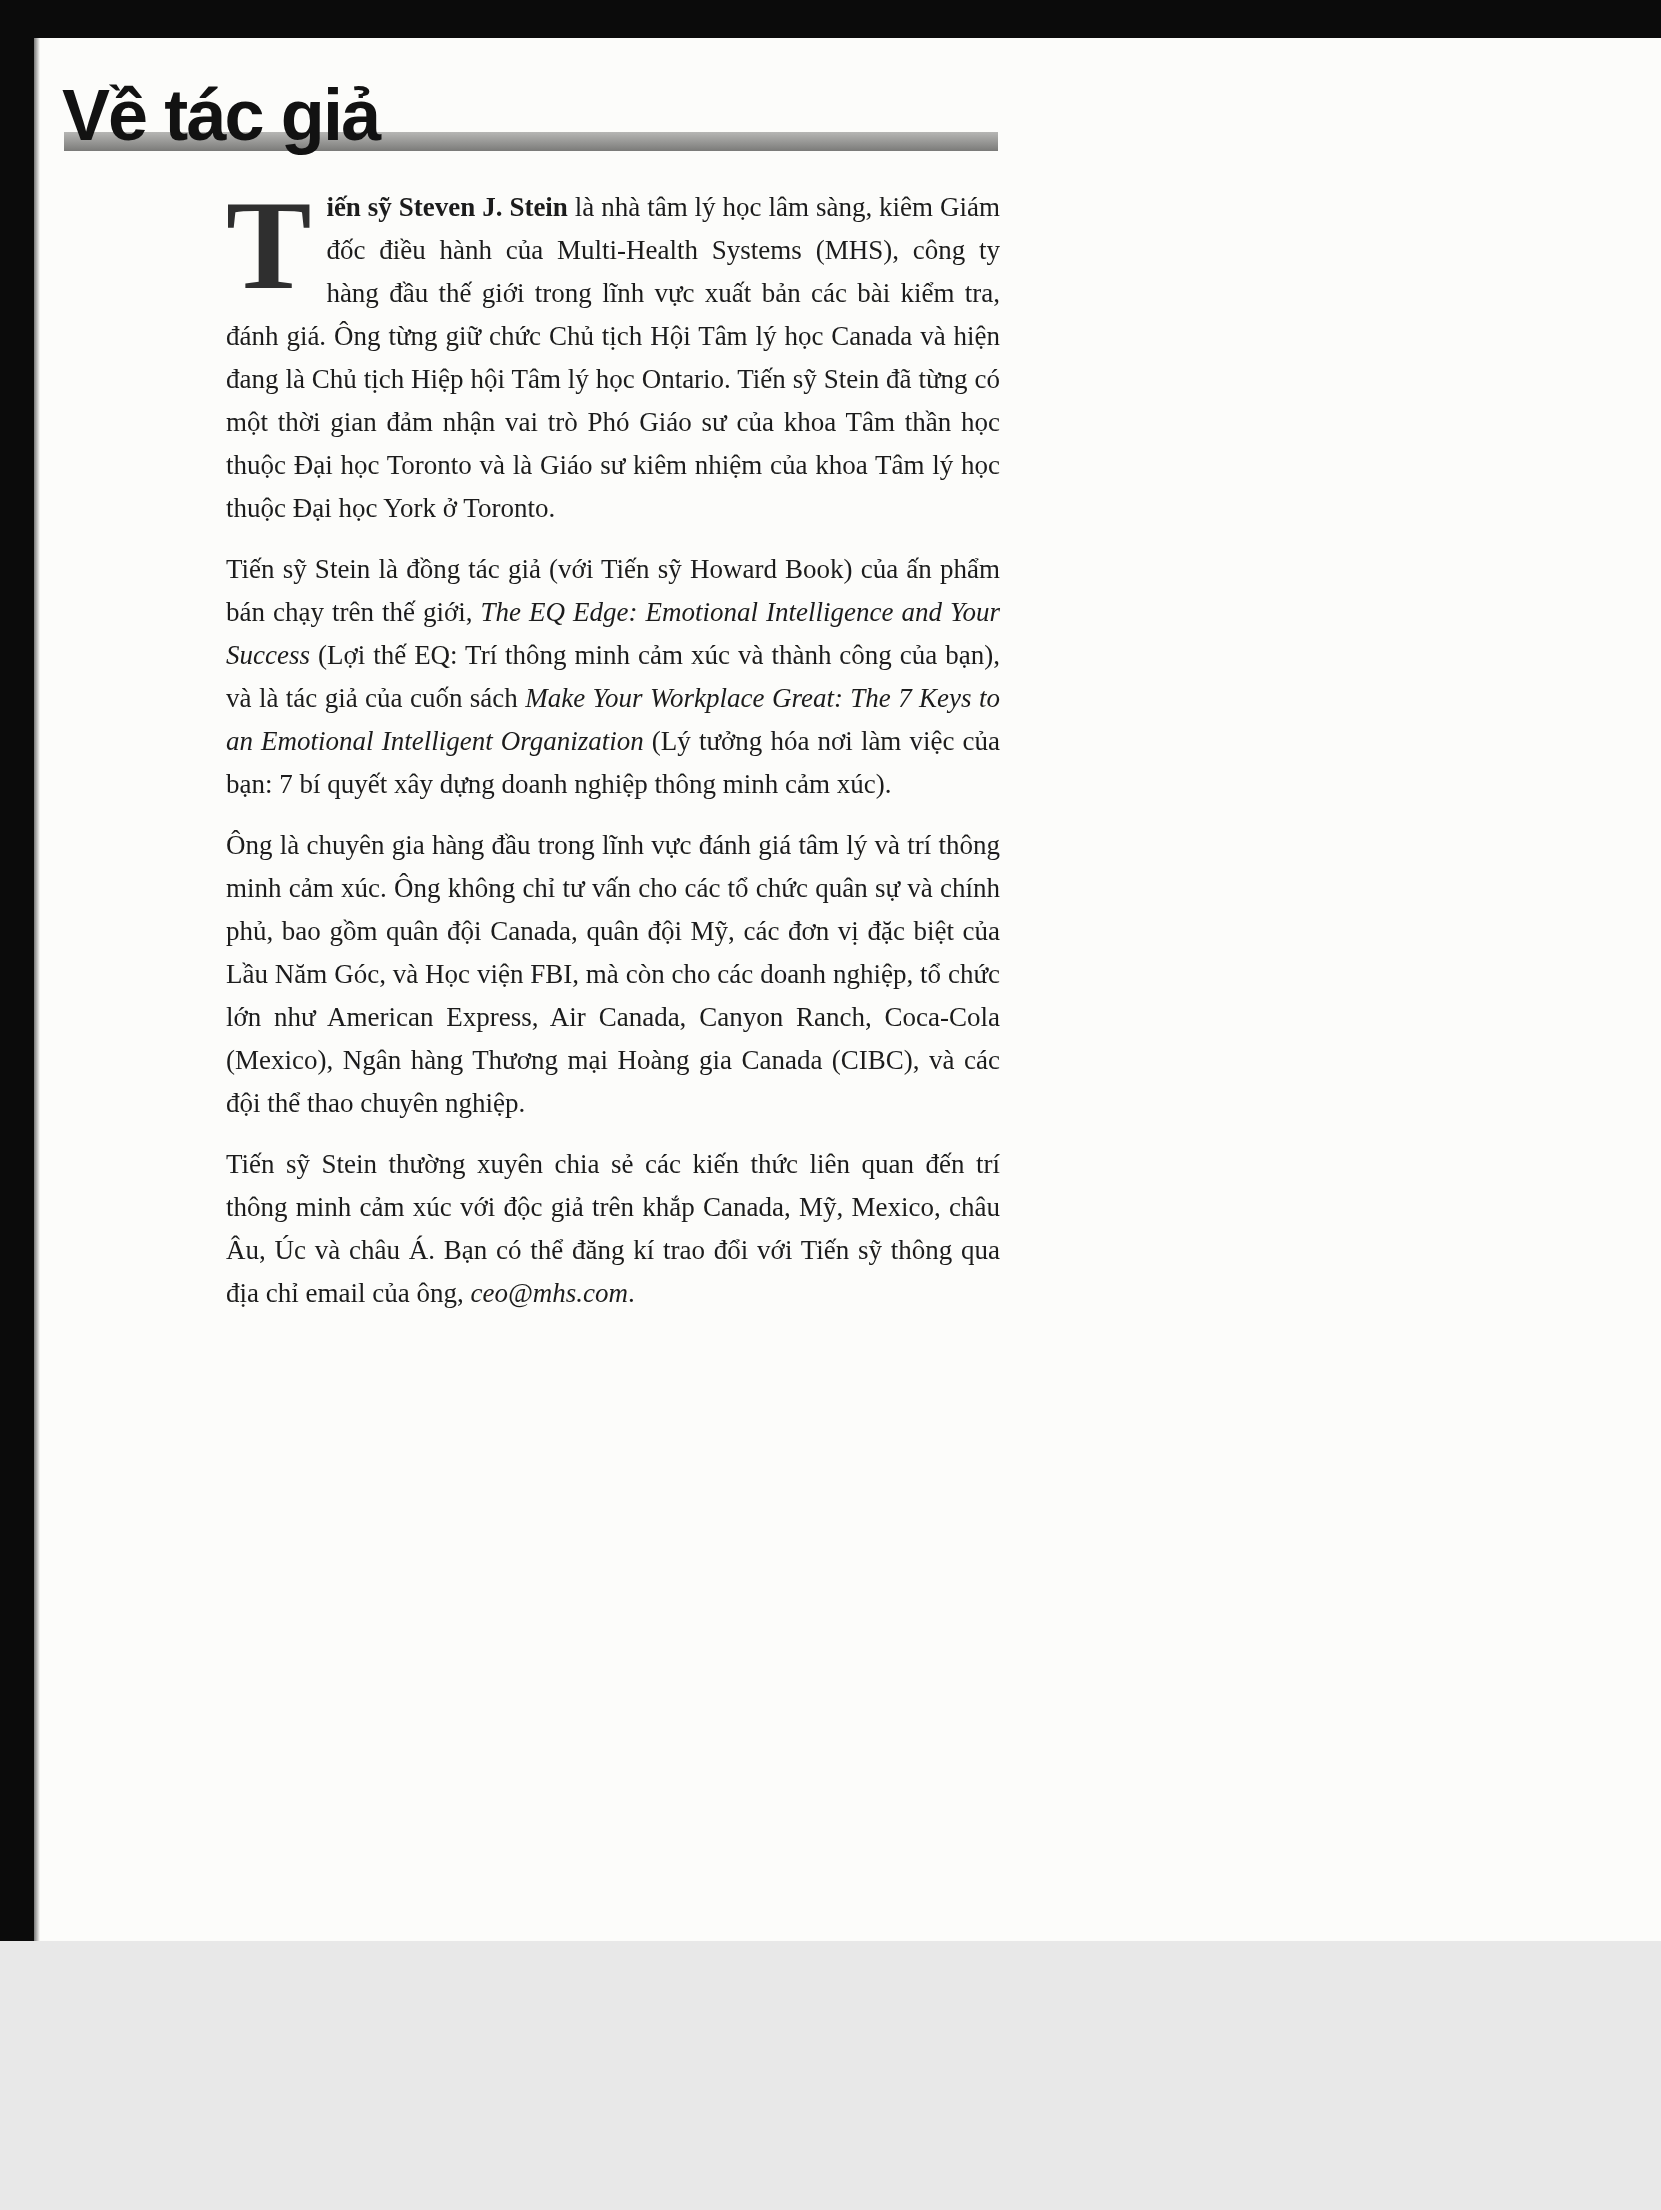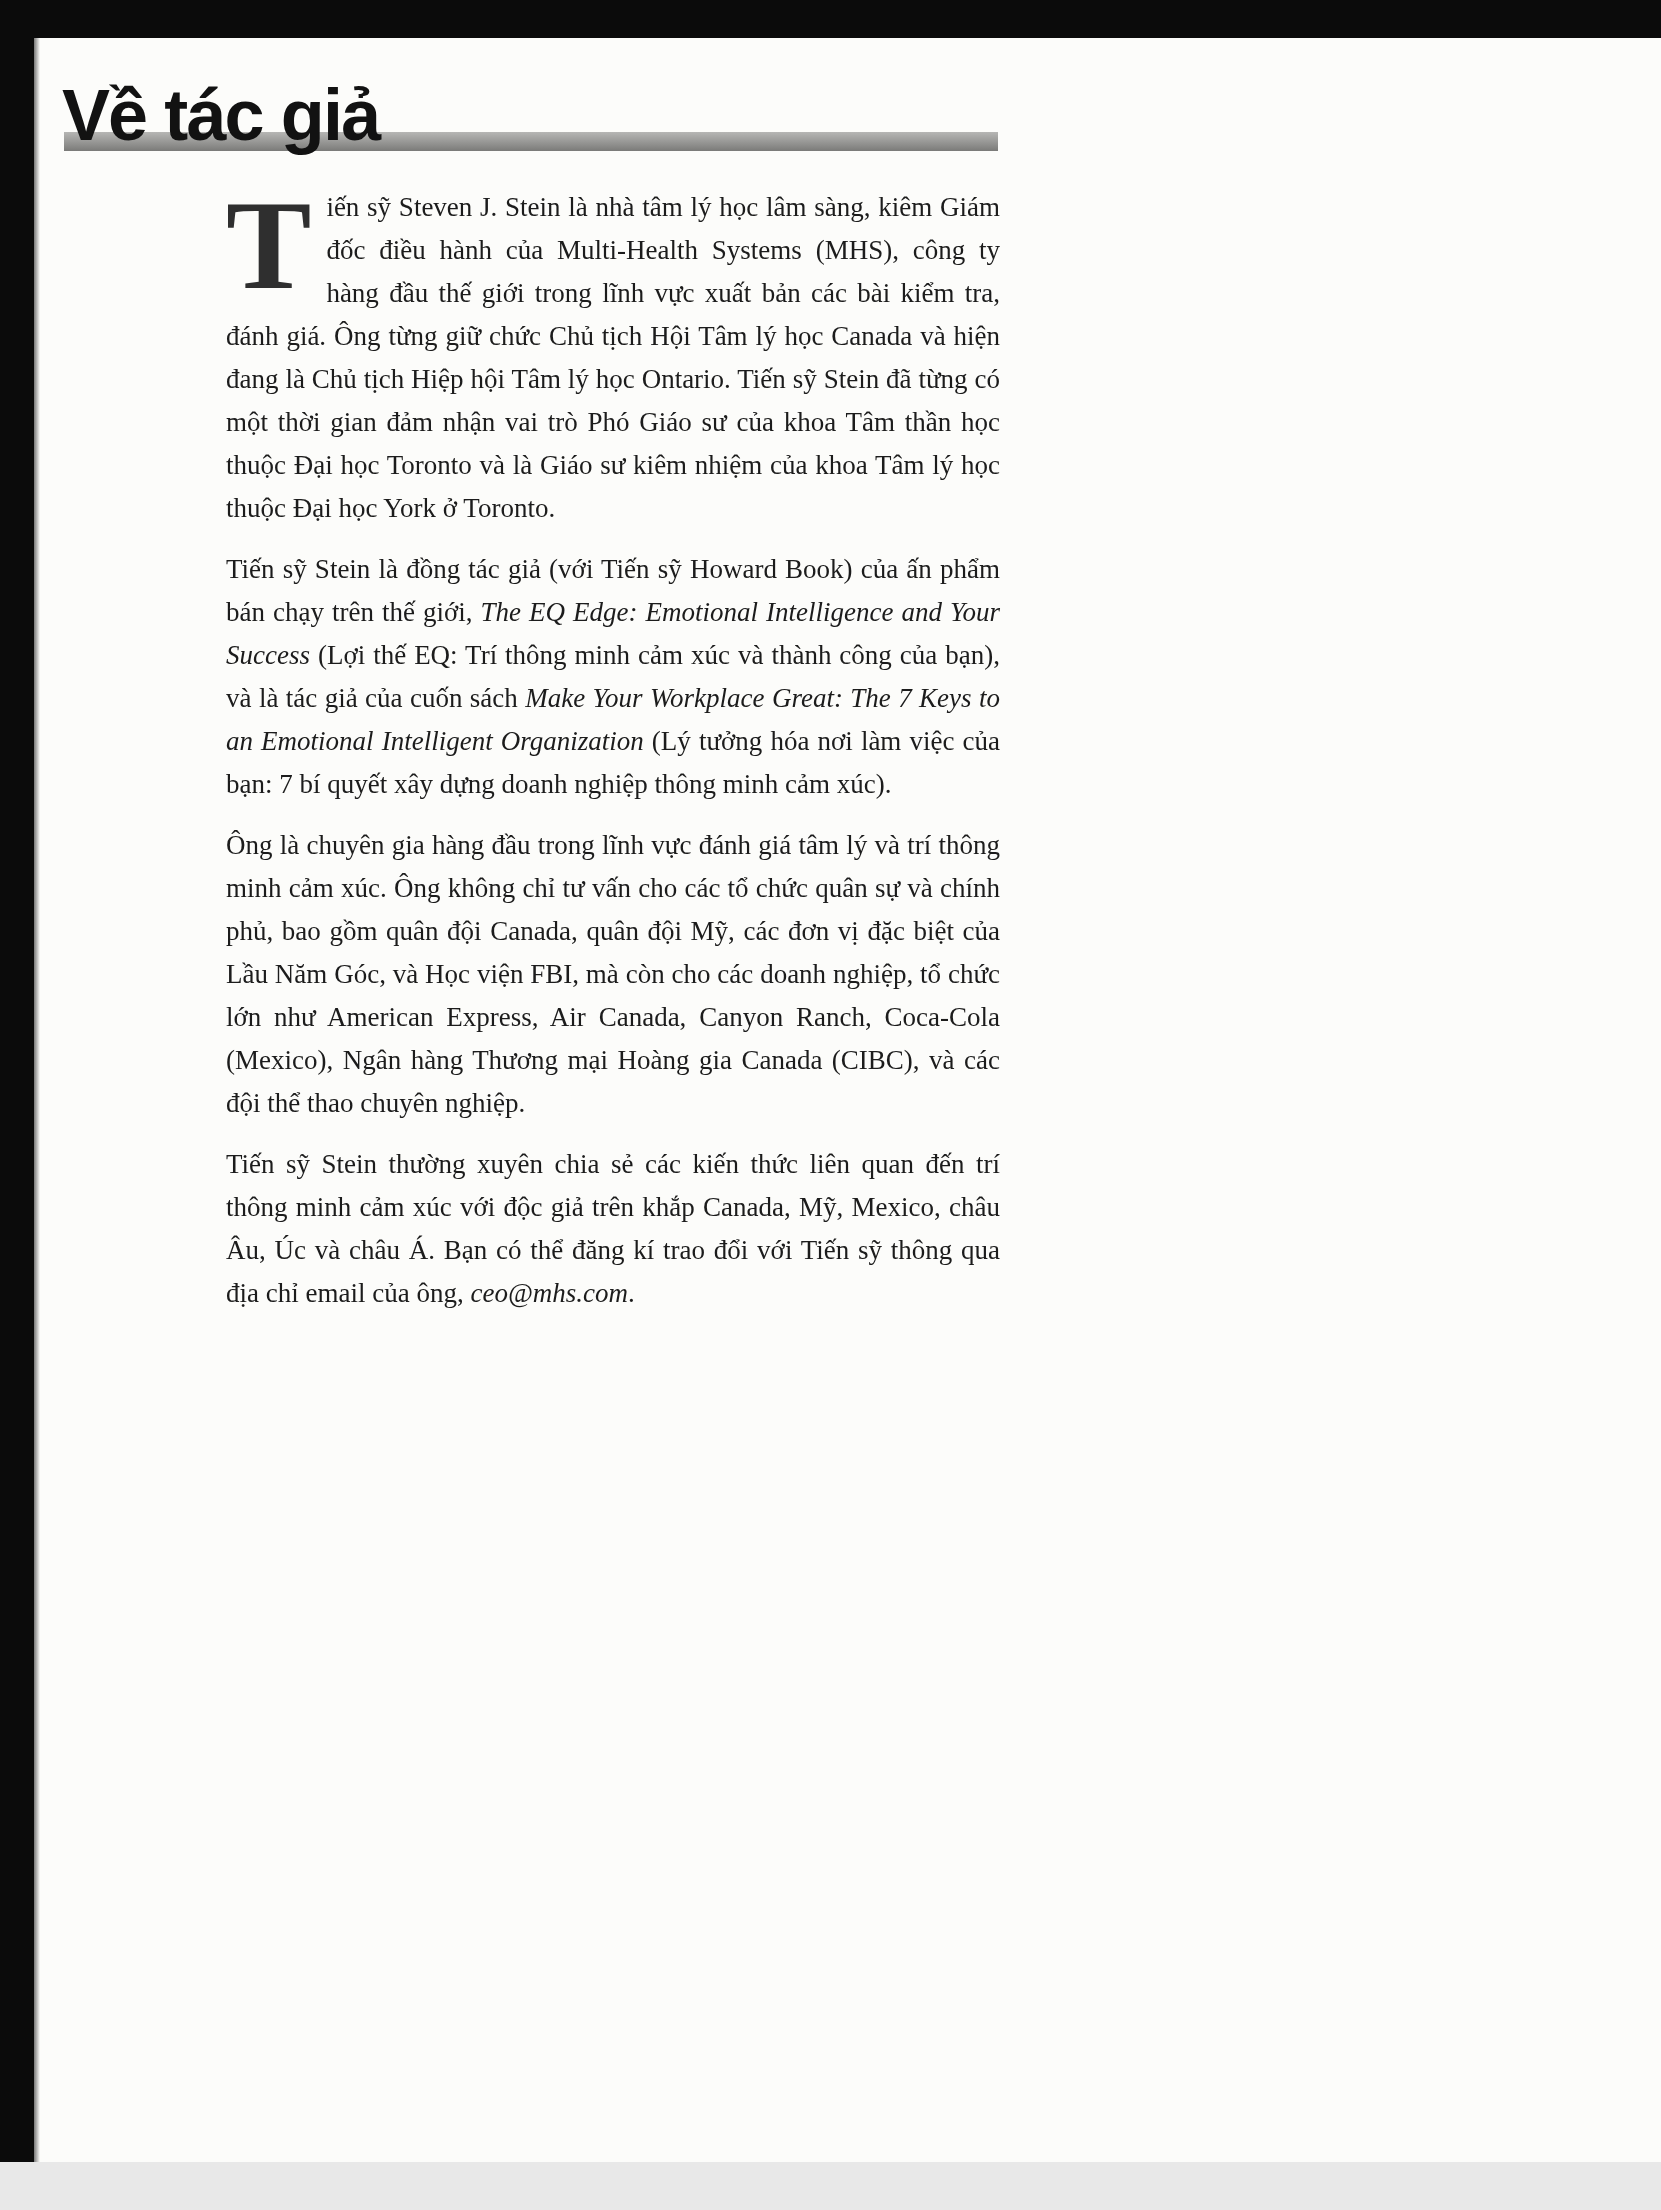--- a/index.html
+++ b/index.html
@@ -3,21 +3,21 @@
 <meta charset="utf-8">
 <style>
   html, body {
     margin: 0;
     padding: 0;
     background: #e8e8e8;
   }
   .page {
     position: relative;
     width: 1661px;
-    height: 2162px;
+    height: 1941px;
     background: #fcfcfa;
     overflow: hidden;
     font-family: "Liberation Serif", serif;
     color: #1c1c1c;
   }
   
   .edge-top {
     position: absolute;
     top: 0; left: 0;
     width: 1661px;
@@ -80,21 +80,21 @@
     margin: 0 0 18px 0;
   }
   .dropcap {
     float: left;
     font-weight: 700;
     font-size: 128px;
     line-height: 105px;
     margin: 6.6px 15px 0 0;
     color: #2f2f2f;
   }
-  .b { font-weight: 400; }
+  .b { font-weight: 700; }
   .i { font-style: italic; }
 </style>
 </head>
 <body>
 
 <div class="page">
 
   <div class="edge-top"></div>
   <div class="edge-left"></div>
 

